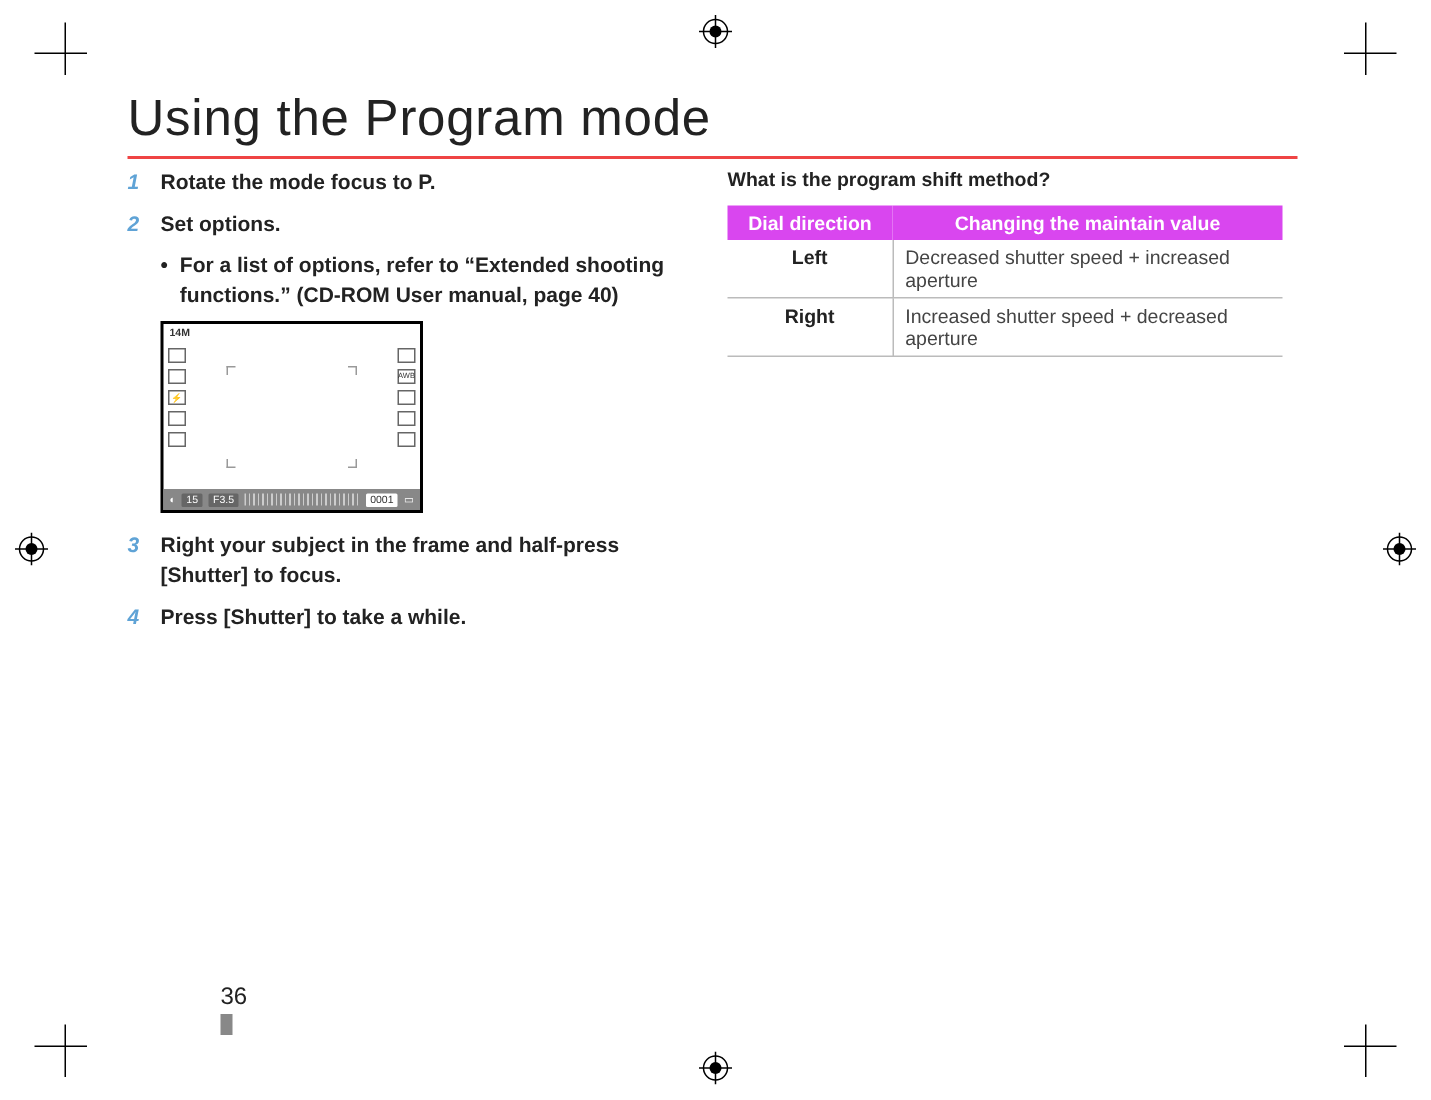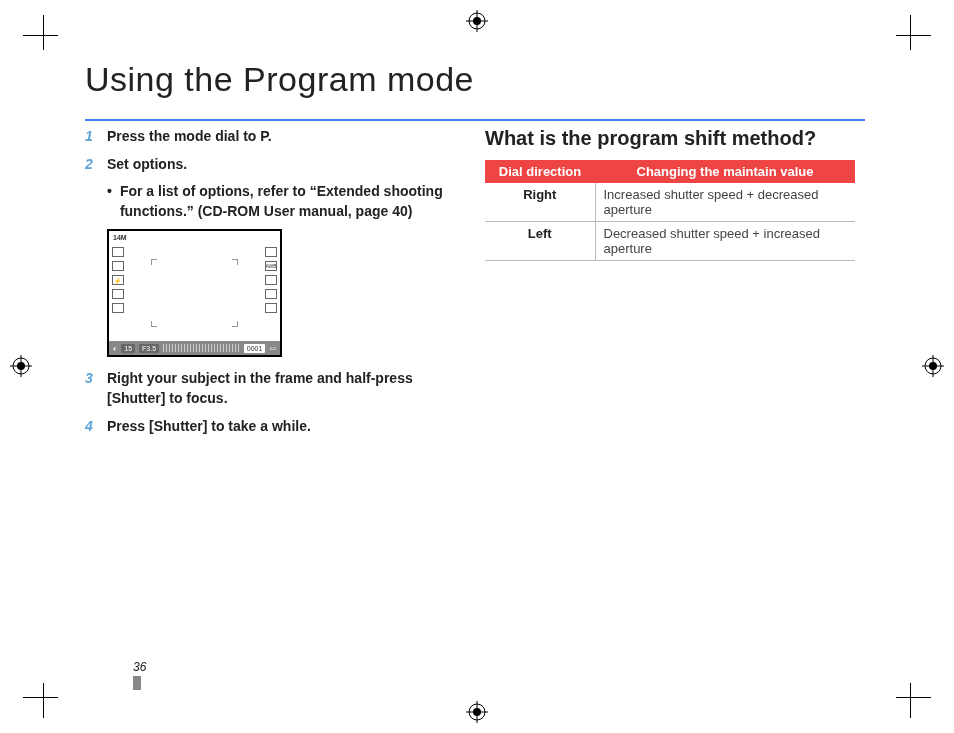--- a/index.html
+++ b/index.html
@@ -3,21 +3,21 @@
 <meta charset="utf-8">
 <style>
   * { box-sizing: border-box; margin: 0; padding: 0; }
   html, body { width: 954px; height: 733px; background: #fff; font-family: Arial, Helvetica, sans-serif; color: #222; position: relative; }
   .page {
     position: absolute; left: 85px; top: 60px; width: 780px; height: 620px;
   }
   .title {
     font-family: "Arial Narrow", Arial, sans-serif;
     font-size: 34px; font-weight: 400; letter-spacing: 0.5px;
-    border-bottom: 2px solid #3b82f6; padding-bottom: 20px; margin-bottom: 6px;
+    border-bottom: 2px solid #ef4444; padding-bottom: 5px; margin-bottom: 6px;
   }
   .intro { font-size: 14px; line-height: 1.35; font-weight: 700; margin-bottom: 18px; }
   .cols { display: flex; gap: 40px; }
   .col-left { width: 360px; }
   .col-right { width: 370px; }
   .step { display: flex; gap: 8px; font-size: 14px; line-height: 1.4; margin-bottom: 8px; font-weight: 700; }
   .step-num { color: #5fa3d6; font-style: italic; font-weight: 700; min-width: 14px; flex-shrink:0;}
   .step-body { flex: 1; }
   .sub { display: flex; gap: 8px; font-size: 14px; line-height: 1.4; margin: 2px 0 8px 22px; font-weight: 700; }
   .sub-b { flex-shrink:0; }
@@ -33,28 +33,28 @@
   .camera .icon { position: absolute; width: 12px; height: 10px; border: 1px solid #666; font-size:6px; display:flex; align-items:center; justify-content:center; }
   .camera .lcol { left: 3px; }
   .camera .rcol { right: 3px; }
   .camera .bottom-bar {
     position: absolute; left: 0; right: 0; bottom: 0; height: 14px;
     background: #888; display: flex; align-items: center; padding: 0 4px; gap: 4px;
     font-size: 7px; color: #fff;
   }
   .camera .info-box { background: #666; padding: 1px 3px; border-radius: 1px; font-size:7px; }
   .camera .ticks { flex:1; height:8px; background: repeating-linear-gradient(90deg,#ccc 0 1px,#888 1px 3px); }
-  .heading2 { font-size: 20px; font-weight: 700; margin-bottom: 10px; font-family: Arial, sans-serif; }
+  .heading2 { font-size: 13px; font-weight: 700; margin-bottom: 10px; font-family: Arial, sans-serif; }
   .para { font-size: 14px; font-weight: 700; line-height: 1.35; margin-bottom: 10px; }
   table.info { width: 100%; border-collapse: collapse; font-size: 13px; }
-  table.info thead th { background: #ef4444; color: #fff; font-weight: 700; padding: 4px 8px; text-align: center; }
+  table.info thead th { background: #d946ef; color: #fff; font-weight: 700; padding: 4px 8px; text-align: center; }
   table.info tbody td { border-bottom: 1px solid #bbb; padding: 4px 8px; vertical-align: top; }
   table.info tbody td.dir { font-weight: 700; text-align: center; width: 110px; border-right: 1px solid #bbb;}
   table.info tbody td.val { font-weight: 400; color: #444; }
-  .page-num { position: absolute; left: 48px; bottom: -10px; font-size: 12px; font-style: italic; }
+  .page-num { position: absolute; left: 62px; bottom: -10px; font-size: 16px; }
   .page-num .bar { display:block; width:8px; height:14px; background:#888; margin-top:2px;}
   .reg { position:absolute; width:22px; height:22px; }
   .reg svg { width:22px; height:22px; }
   .reg.top { left: 466px; top: 10px; }
   .reg.bottom { left: 466px; bottom: 10px; }
   .reg.left { left: 10px; top: 355px; }
   .reg.right { right: 10px; top: 355px; }
   .crop { position:absolute; width:40px; height:40px; }
   .crop .h { position:absolute; background:#000; height:1px; width:40px; }
   .crop .v { position:absolute; background:#000; width:1px; height:40px; }
@@ -120,21 +120,21 @@
 <div class="page">
 
   <h1 class="title">Using the Program mode</h1>
 
   <div class="cols">
     <div class="col-left">
 
       <div class="step">
         <span class="step-num">1</span>
         <span class="step-body">
-          <span>Press the mode dial to </span><b>P</b><span>.</span>
+          <span>Rotate the mode focus to </span><b>P</b><span>.</span>
         </span>
       </div>
 
       <div class="step">
         <span class="step-num">2</span>
         <span class="step-body">Set options.</span>
       </div>
 
       <div class="sub">
         <span class="sub-b">•</span>
@@ -188,26 +188,26 @@
 
       <table class="info">
         <thead>
           <tr>
             <th>Dial direction</th>
             <th>Changing the maintain value</th>
           </tr>
         </thead>
         <tbody>
           <tr>
+            <td class="dir">Left</td>
+            <td class="val">Decreased shutter speed + increased aperture</td>
+          </tr>
+          <tr>
             <td class="dir">Right</td>
             <td class="val">Increased shutter speed + decreased aperture</td>
-          </tr>
-          <tr>
-            <td class="dir">Left</td>
-            <td class="val">Decreased shutter speed + increased aperture</td>
           </tr>
         </tbody>
       </table>
     </div>
   </div>
 
   <div class="page-num">
     <span>36</span>
     <span class="bar"></span>
   </div>

